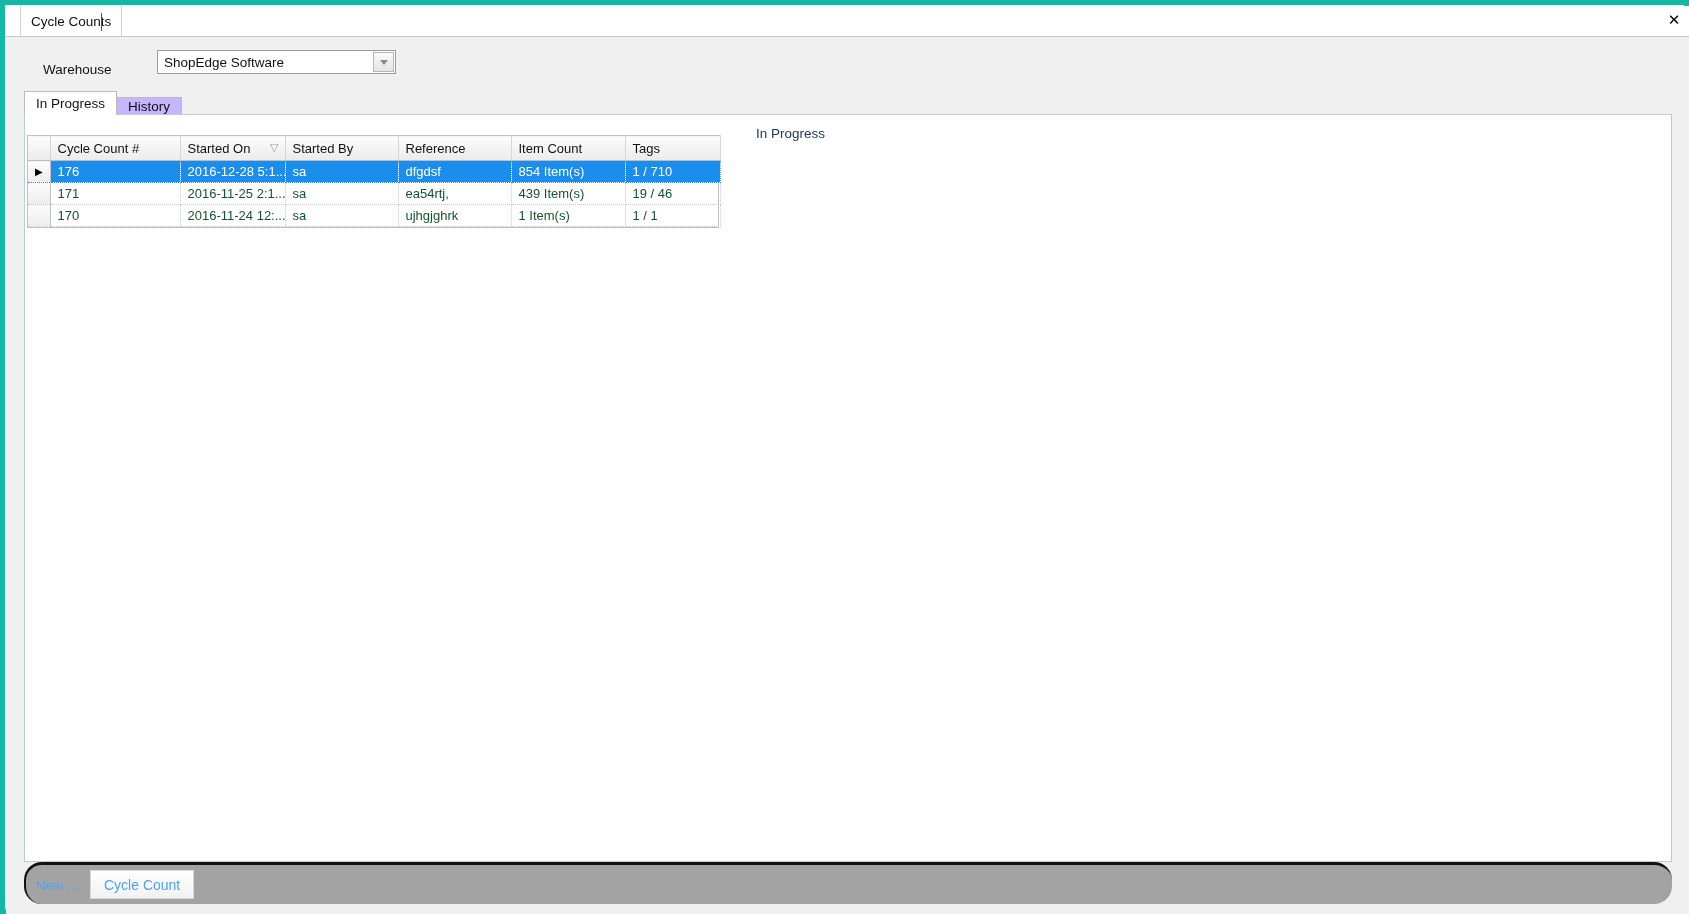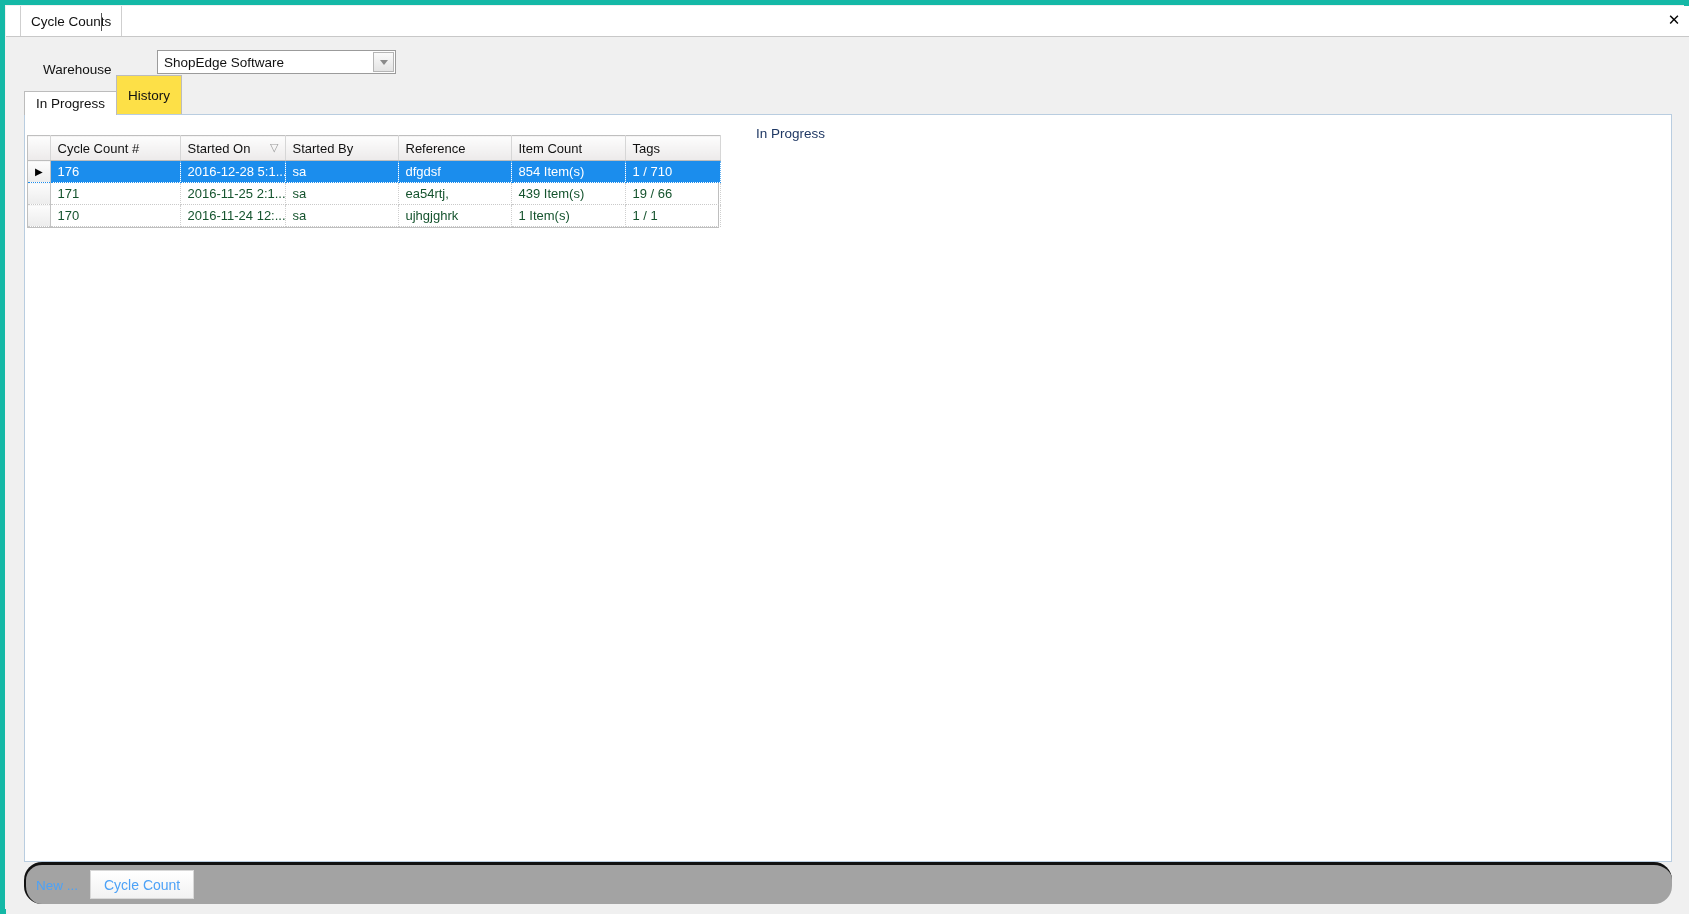--- a/index.html
+++ b/index.html
@@ -129,28 +129,28 @@
     width: 1648px; height: 810px;
   }
   #tabheaders {
     position: absolute;
     left: 0; top: 0;
     height: 24px;
     display: flex;
     align-items: flex-end;
   }
   .tabhead {
-    height: 40px;
+    height: 18px;
     padding: 0 11px;
     display: flex;
     align-items: center;
     box-sizing: border-box;
     font-size: 13.5px;
     color: #111;
-    background: #fde047;
+    background: #c4b5fd;
     border: 1px solid #bcbcbc;
     border-bottom: none;
     margin-right: -1px;
     white-space: nowrap;
     cursor: pointer;
   }
   .tabhead.active {
     height: 24px;
     background: #ffffff;
     border-color: #bcbcbc;
@@ -365,21 +365,21 @@
                 <td>854 Item(s)</td>
                 <td>1 / 710</td>
               </tr>
               <tr>
                 <td class="rowsel"></td>
                 <td>171</td>
                 <td>2016-11-25  2:1...</td>
                 <td>sa</td>
                 <td>ea54rtj,</td>
                 <td>439 Item(s)</td>
-                <td>19 / 66</td>
+                <td>19 / 46</td>
               </tr>
               <tr>
                 <td class="rowsel"></td>
                 <td>170</td>
                 <td>2016-11-24  12:...</td>
                 <td>sa</td>
                 <td>ujhgjghrk</td>
                 <td>1 Item(s)</td>
                 <td>1 / 1</td>
               </tr>

